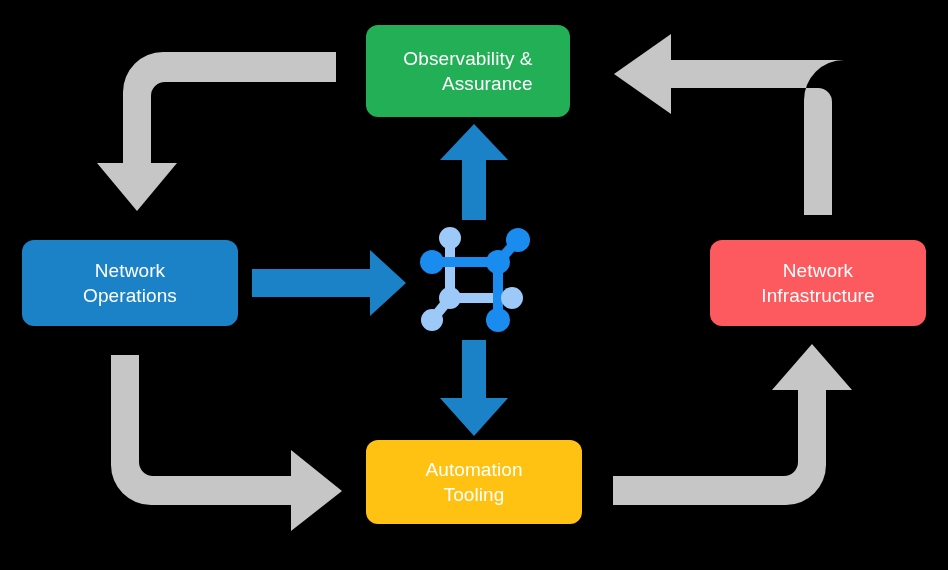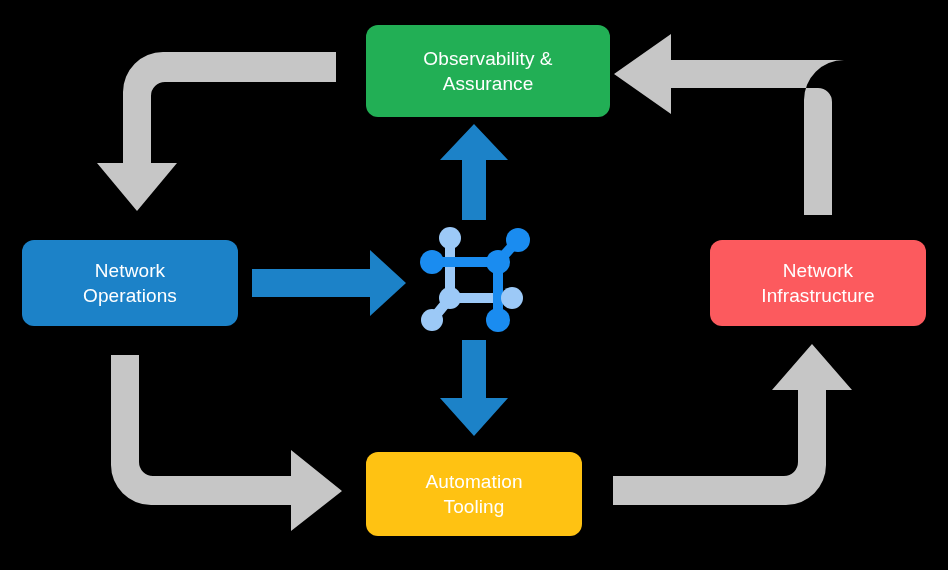--- a/index.html
+++ b/index.html
@@ -38,41 +38,42 @@
     padding: 4px 10px;
     z-index: 5;
   }
   .node-label {
     white-space: pre-line;
     display: block;
   }
   #box-observability {
     left: 366px;
     top: 25px;
-    width: 244px;
+    width: 204px;
     height: 92px;
     background: #22AF55;
+    text-align: right;
   }
   #box-network-operations {
     left: 22px;
     top: 240px;
     width: 216px;
     height: 86px;
     background: #1C82C8;
   }
   #box-network-infrastructure {
     left: 710px;
     top: 240px;
     width: 216px;
     height: 86px;
     background: #FC5A5E;
   }
   #box-automation-tooling {
     left: 366px;
-    top: 452px;
+    top: 440px;
     width: 216px;
     height: 84px;
     background: #FFC212;
   }
   #center-icon {
     position: absolute;
     left: 420px;
     top: 220px;
     width: 116px;
     height: 116px;

